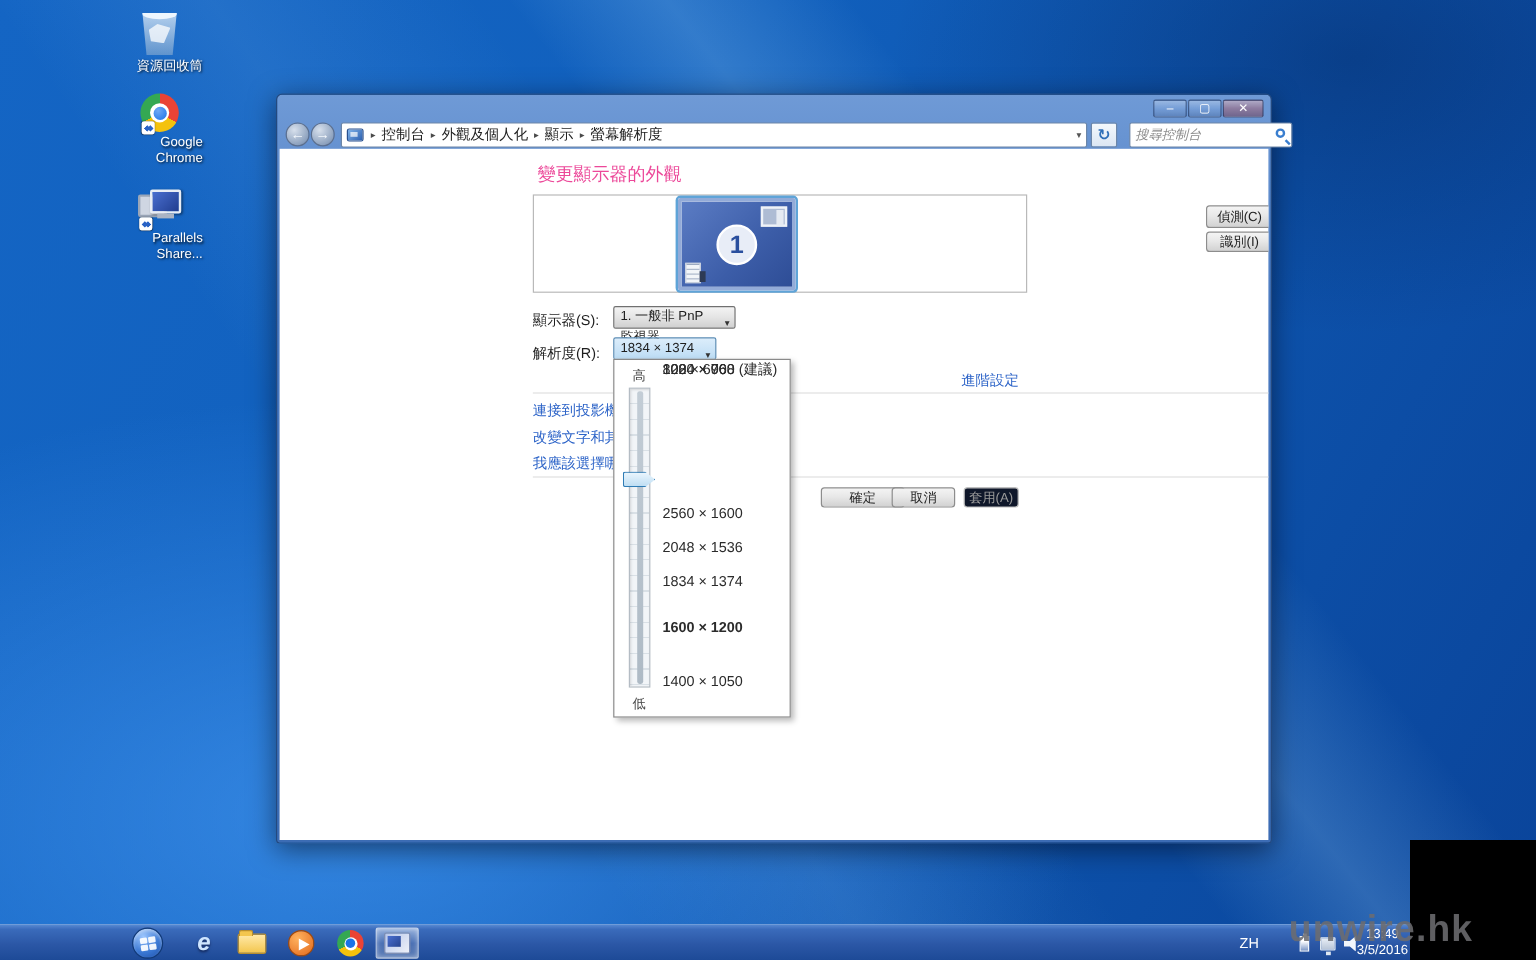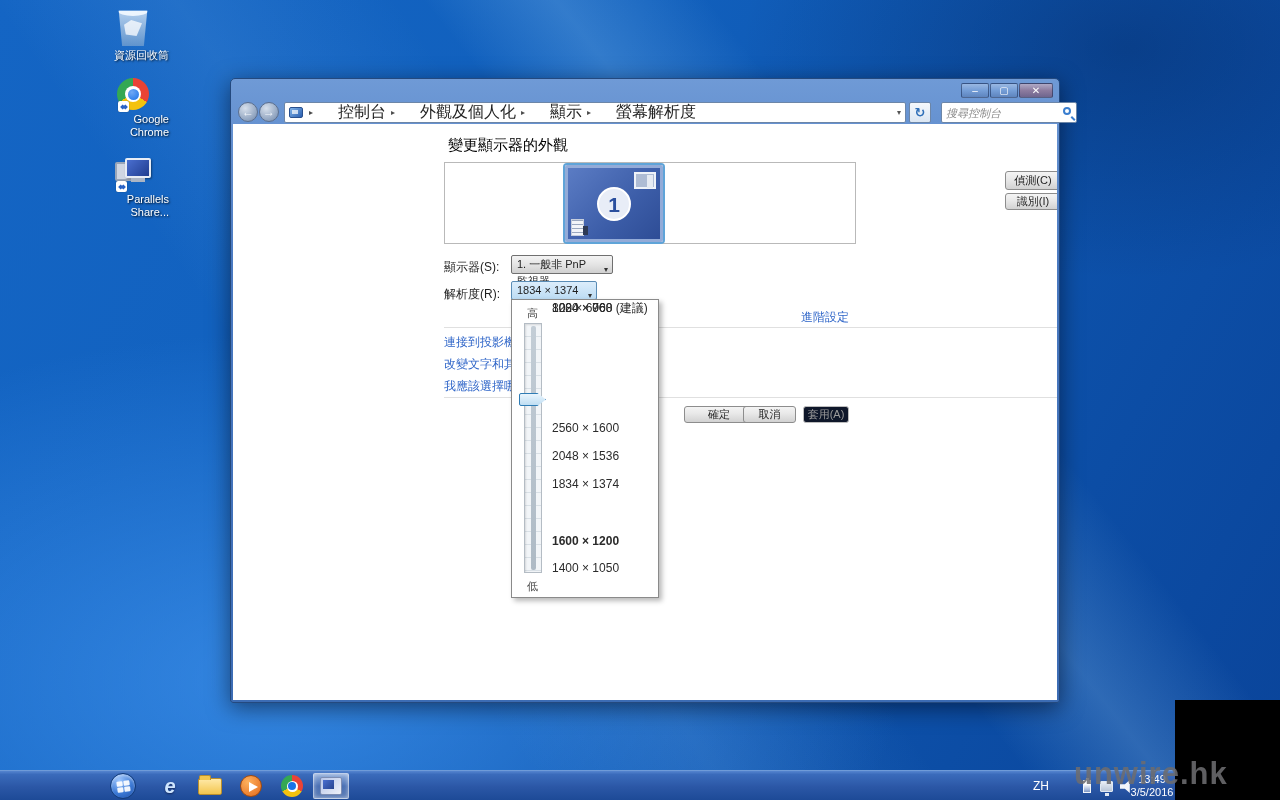--- a/index.html
+++ b/index.html
@@ -72,40 +72,40 @@
   .nav-circle { position:absolute; top:1px; width:20px; height:20px; border-radius:50%;
      background:radial-gradient(circle at 35% 30%, #d7e0ec, #8fa3bf 70%, #6d82a2);
      border:1px solid #5c6f8e; color:#f2f6fb; font-size:12px; line-height:19px; text-align:center; cursor:pointer; }
   .nav-back { left:7px; } .nav-fwd { left:28px; }
 
   .addressbar { position:absolute; left:53px; top:1px; width:622px; height:21px; background:#fff;
      border:1px solid #6c86a8; border-radius:2px; display:flex; align-items:center; padding:0 4px; }
   .cp-icon { width:14px; height:11px; border-radius:2px; margin-right:3px;
      background:linear-gradient(135deg,#7fb2e8,#2b5fb0); border:1px solid #28508f; position:relative; }
   .cp-icon:after{ content:""; position:absolute; left:2px; top:2px; width:6px; height:4px; background:rgba(255,255,255,.7); }
-  .crumb { font-size:16px; color:#222; white-space:nowrap; padding:0 2px; cursor:pointer;margin-left:20px; }
+  .crumb { font-size:12px; color:#222; white-space:nowrap; padding:0 2px; cursor:pointer; }
   .crumb-sep { font-size:8px; color:#4a4a4a; padding:0 3px; cursor:pointer; }
   .addr-caret { margin-left:auto; font-size:8px; color:#555; cursor:pointer; }
   .refresh-btn { position:absolute; left:678px; top:1px; width:22px; height:21px; text-align:center;
      background:linear-gradient(180deg,#f4f8fc,#dbe6f3); border:1px solid #6c86a8; border-radius:2px;
      color:#2f6fb8; font-size:13px; line-height:20px; font-weight:bold; cursor:pointer; }
 
   .searchbox { position:absolute; left:710px; top:1px; width:136px; height:21px; background:#fff;
      border:1px solid #6c86a8; border-radius:2px; }
   .searchbox input { position:absolute; left:4px; top:1px; width:108px; height:17px; border:none; outline:none;
      font-style:italic; font-size:11px; color:#8a8a8a; font-family:"Liberation Sans",sans-serif; background:transparent; }
   .searchbox input::placeholder { color:#8a8a8a; font-style:italic; }
   .mag-icon { position:absolute; right:5px; top:4px; width:8px; height:8px; border:2px solid #3a7ecf;
      border-radius:50%; cursor:pointer; }
   .mag-icon:after { content:""; position:absolute; left:7px; top:7px; width:5px; height:2px;
      background:#3a7ecf; transform:rotate(45deg); transform-origin:0 0; }
 
   .content { position:absolute; left:2px; right:2px; top:45px; bottom:2px; background:#fff; overflow:hidden; }
 
-  .page-title { position:absolute; left:215px; top:12px; font-size:15px; color:#000000; }
+  .page-title { position:absolute; left:215px; top:12px; font-size:15px; color:#ec4899; }
 
   .preview-box { position:absolute; left:211px; top:38px; width:412px; height:82px;
      background:#fff; border:1px solid #b9b9b9; }
   .monitor { position:absolute; left:120px; top:2px; width:98px; height:77px;
      background:linear-gradient(135deg,#5b7cc4 0%, #3c5da8 60%, #2e4d96 100%);
      border:3px solid #93abd8; box-shadow:0 0 0 2px #5fa4d8; border-radius:2px; cursor:pointer; }
   .monitor .num-circle { position:absolute; left:50%; top:50%; transform:translate(-50%,-50%);
      width:34px; height:34px; border-radius:50%; background:#e8edf7; border:2px solid #fff;
      color:#2a4f9e; font-size:21px; font-weight:bold; text-align:center; line-height:31px; }
   .monitor .pic-icon { position:absolute; right:4px; top:4px; width:22px; height:17px;
@@ -157,21 +157,21 @@
   .slider-track .groove { position:absolute; left:6px; top:2px; width:5px; height:244px;
      background:linear-gradient(180deg,#c3cdd6,#aebac5); border-radius:2px; }
   .slider-thumb { position:absolute; left:7px; top:93px; width:27px; height:13px; z-index:2; cursor:grab;
      background:linear-gradient(180deg,#eaf5fd,#bfdef3); border:1px solid #2f7cb5;
      clip-path:polygon(0 0, 68% 0, 100% 50%, 68% 100%, 0 100%); border-radius:2px; }
   .res-opt { position:absolute; left:40px; height:16px; font-size:12px; color:#2b2b2b; line-height:16px;
      cursor:pointer; white-space:nowrap; }
   .res-opt:nth-of-type(1){ top:23px; } .res-opt:nth-of-type(2){ top:51px; }
   .res-opt:nth-of-type(3){ top:92px; color:#9d9d9d; } .res-opt:nth-of-type(4){ top:120px; }
   .res-opt:nth-of-type(5){ top:148px; } .res-opt:nth-of-type(6){ top:176px; }
-  .res-opt:nth-of-type(7){ top:233px; font-weight:bold; } .res-opt:nth-of-type(8){ top:260px; }
+  .res-opt:nth-of-type(7){ top:215px; font-weight:bold; } .res-opt:nth-of-type(8){ top:260px; }
 
   
   .taskbar { position:absolute; left:0; right:0; bottom:0; height:30px;
      background:linear-gradient(180deg,#5585cf 0%, #3a6bbb 12%, #2b57a6 55%, #1d4a97 100%);
      border-top:1px solid #6f9bd8; z-index:30; }
   .start-orb { position:absolute; left:110px; top:2px; width:26px; height:26px; border-radius:50%;
      background:radial-gradient(circle at 35% 28%, #9cc6ff, #3a78d4 55%, #1c4da6);
      border:1px solid #123a77; box-shadow:inset 0 2px 3px rgba(255,255,255,.5); cursor:pointer; }
   .orb-flag { position:absolute; left:6px; top:7px; width:13px; height:11px; transform:rotate(-8deg);
      display:grid; grid-template-columns:1fr 1fr; grid-template-rows:1fr 1fr; gap:1px; }

